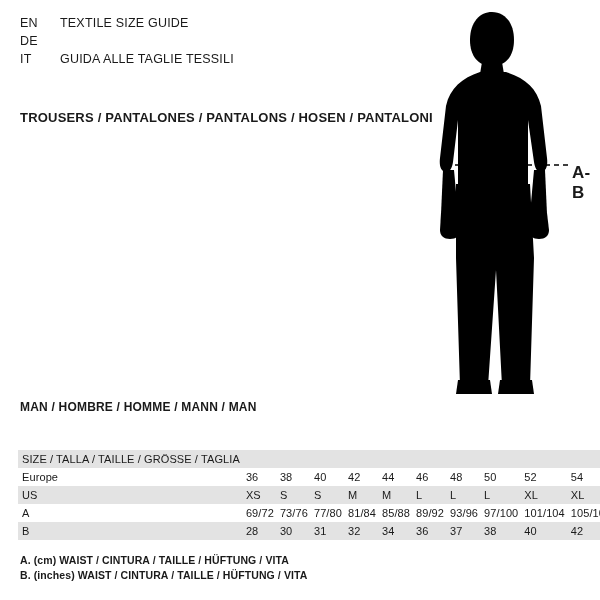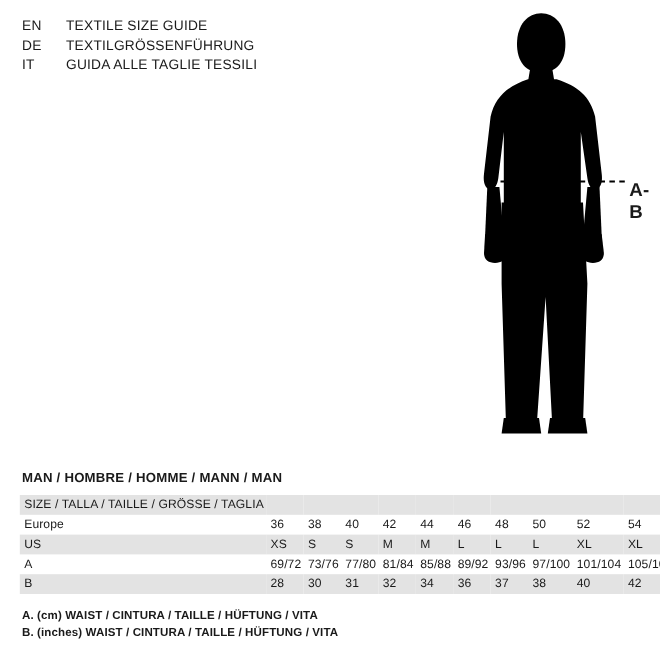--- a/index.html
+++ b/index.html
@@ -70,21 +70,21 @@
     top: 155px;
     font-size: 17px;
     font-weight: bold;
     letter-spacing: .3px;
   }
 
   
   .table-title {
     position: absolute;
     left: 20px;
-    top: 427px;
+    top: 400px;
     font-size: 12px;
     font-weight: bold;
     letter-spacing: .2px;
   }
 
   table.size-table {
     position: absolute;
     left: 18px;
     top: 450px;
     width: 566px;
@@ -125,28 +125,28 @@
 
 <div class="page">
 
   <div class="lang-block">
     <div class="lang-row">
       <span class="lang-code">EN</span>
       <span class="lang-text">TEXTILE SIZE GUIDE</span>
     </div>
     <div class="lang-row">
       <span class="lang-code">DE</span>
-      <span class="lang-text">TEXTILGRÖSSENFÜHRUNG</span>
     </div>
     <div class="lang-row">
       <span class="lang-code">IT</span>
       <span class="lang-text">GUIDA ALLE TAGLIE TESSILI</span>
     </div>
   </div>
 
+  <div class="garment-title">TROUSERS / PANTALONES / PANTALONS / HOSEN / PANTALONI</div>
 
   <div class="figure-wrap">
     <svg width="190" height="400" viewBox="0 0 190 400" xmlns="http://www.w3.org/2000/svg">
 
       <path d="M60 32 C60 14 70 4 82 4 C94 4 104 14 104 32 C104 48 96 58 82 58 C68 58 60 48 60 32 Z" fill="#000"></path>
 
       <path d="M72 54 L92 54 L94 66 L70 66 Z" fill="#000"></path>
 
       <path d="M70 64 C52 70 40 80 36 98 L30 150 C29 158 31 163 35 164 C39 165 42 161 43 154 L48 112 L48 180 L118 180 L118 112 L124 154 C125 161 128 165 132 164 C136 163 138 158 137 150 L131 98 C127 80 115 70 96 64 Z" fill="#000"></path>
 

